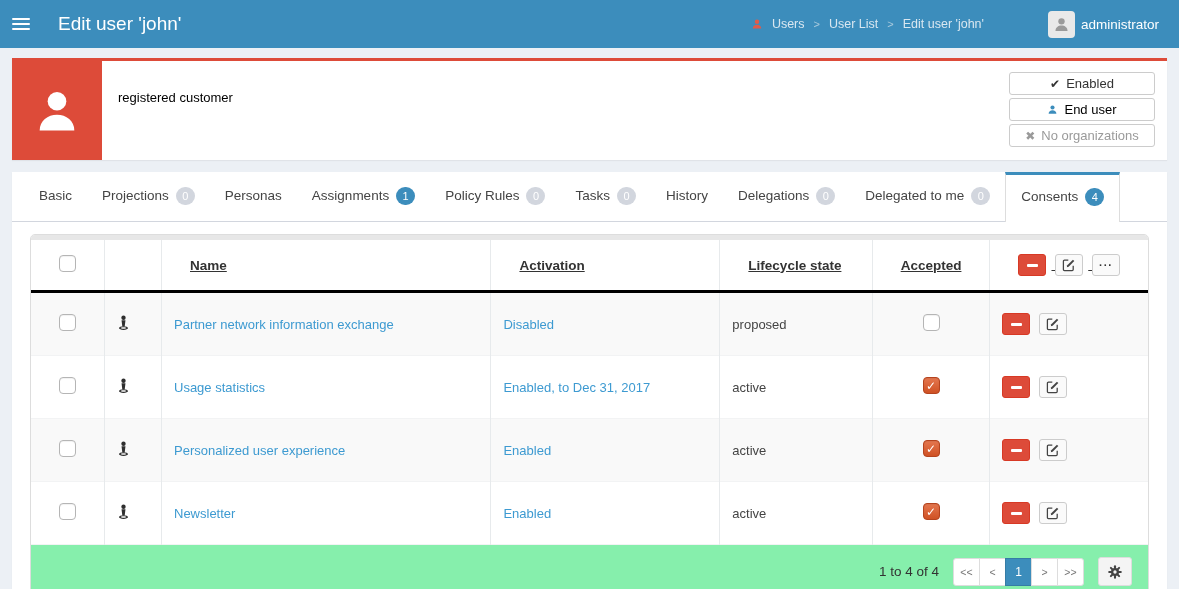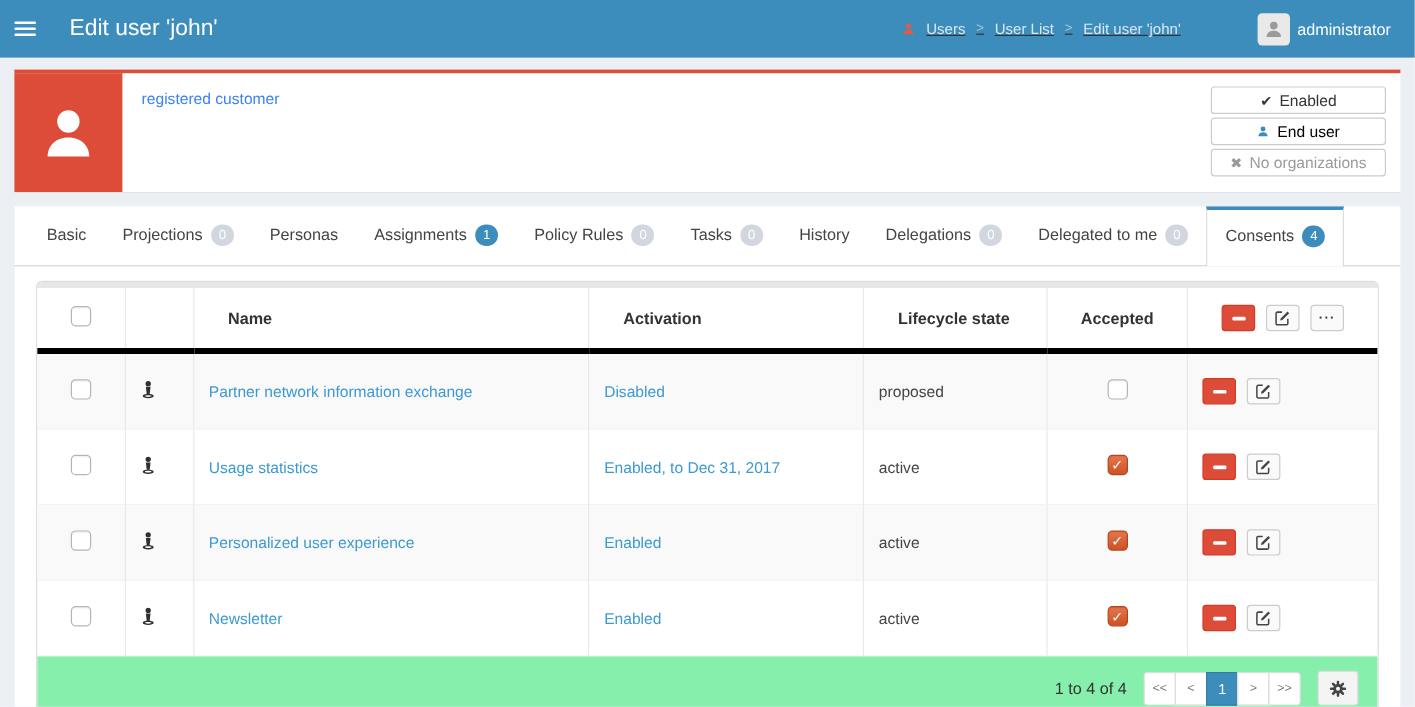--- a/index.html
+++ b/index.html
@@ -14,21 +14,21 @@
   .topbar {
     height: 48px; background: #3c8dbc;
     display: flex; align-items: center;
     padding: 0 20px 0 12px;
   }
   .hamburger { width: 30px; height: 30px; display: flex; flex-direction: column;
     justify-content: center; gap: 3px; cursor: pointer; }
   .hamburger span { display: block; width: 18px; height: 2px; background: #fff; border-radius: 1px; }
   .page-title { color: #fff; font-size: 19px; font-weight: 400; margin-left: 16px; }
   .topbar-right { margin-left: auto; display: flex; align-items: center; }
-  .breadcrumb { display: flex; align-items: center; gap: 9px; font-size: 12.5px; margin-right: 64px; text-decoration: underline; }
+  .breadcrumb { display: flex; align-items: center; gap: 9px; font-size: 12.5px; margin-right: 64px; }
   .breadcrumb .bc-item { color: #d9e7f0; cursor: pointer; }
   .breadcrumb .bc-sep { color: #a9cadd; font-size: 11px; }
   .bc-icon svg { display: block; }
   .user-menu { display: flex; align-items: center; gap: 6px; cursor: pointer; }
   .avatar { width: 27px; height: 27px; border-radius: 4px; background: #e9e9e9;
     display: flex; align-items: center; justify-content: center; }
   .user-name { color: #fff; font-size: 13.5px; }
 
   
   .content { padding: 10px 12px 0 12px; }
@@ -36,21 +36,21 @@
   .summary-box {
     background: #fff; border-top: 3px solid #dd4b39; height: 102px;
     display: flex; box-shadow: 0 1px 1px rgba(0,0,0,0.05);
   }
   .summary-avatar { width: 90px; background: #dd4b39; display: flex;
     align-items: center; justify-content: center; flex: none; }
   .summary-info { flex: 1; padding: 13px 16px; }
   .summary-title { font-size: 17px; }
   .summary-title .disp { font-weight: bold; color: #333; }
   .summary-title .uname { color: #9b9b9b; }
-  .summary-desc { font-size: 13px; color: #3b82f6; margin-top: 1px; }
+  .summary-desc { font-size: 13px; color: #000000; margin-top: 16px; }
   .summary-tags { width: 158px; padding: 11px 8px 0 0; display: flex;
     flex-direction: column; gap: 3px; flex: none; }
   .tag { height: 23px; border: 1px solid #ccc; border-radius: 3px; background: #fff;
     display: flex; align-items: center; justify-content: center; gap: 6px;
     font-size: 13px; width: 146px; }
   .tag .tag-ic { font-size: 12px; line-height: 1; }
   .tag.dark { color: #333; }
   .tag.blue { color: #000000; }
   .tag.gray { color: #9a9a9a; }
 
@@ -70,21 +70,21 @@
 
   .tab-content { padding: 12px 18px 0 18px; }
 
   
   .table-box { border: 1px solid #ddd; border-radius: 5px; overflow: hidden; }
   .table-box-top { height: 5px; background: #e7e7e7; }
   table { width: 100%; border-collapse: collapse; }
   th, td { border-right: 1px solid #e7eaec; text-align: left; vertical-align: middle; }
   th:last-child, td:last-child { border-right: none; }
   th { padding: 14px 28px; font-size: 13.5px; font-weight: bold; color: #333;
-    border-bottom: 5px solid #000000; background: #fff; }
+    border-bottom: 3px solid #000000; background: #fff; text-decoration: underline; }
   td { height: 44px; padding: 20px 12px; font-size: 13px; color: #444; }
   tbody tr:nth-child(odd) { background: #f9f9f9; }
   tbody tr { border-bottom: 1px solid #f2f3f4; }
   a.cell-link { color: #3d9ad1; text-decoration: none; cursor: pointer; }
   .c-check { text-align: center; }
   .checkbox { width: 17px; height: 17px; border: 1px solid #b5b5b5; border-radius: 4px;
     background: #fff; display: inline-block; cursor: pointer; position: relative;
     box-shadow: inset 0 1px 1px rgba(0,0,0,0.06); }
   .checkbox.checked { background: linear-gradient(#e4774f, #cf5124); border-color: #b5441f; }
   .checkbox.checked::after { content: "✓"; position: absolute; left: 2.5px; top: 0.5px;

